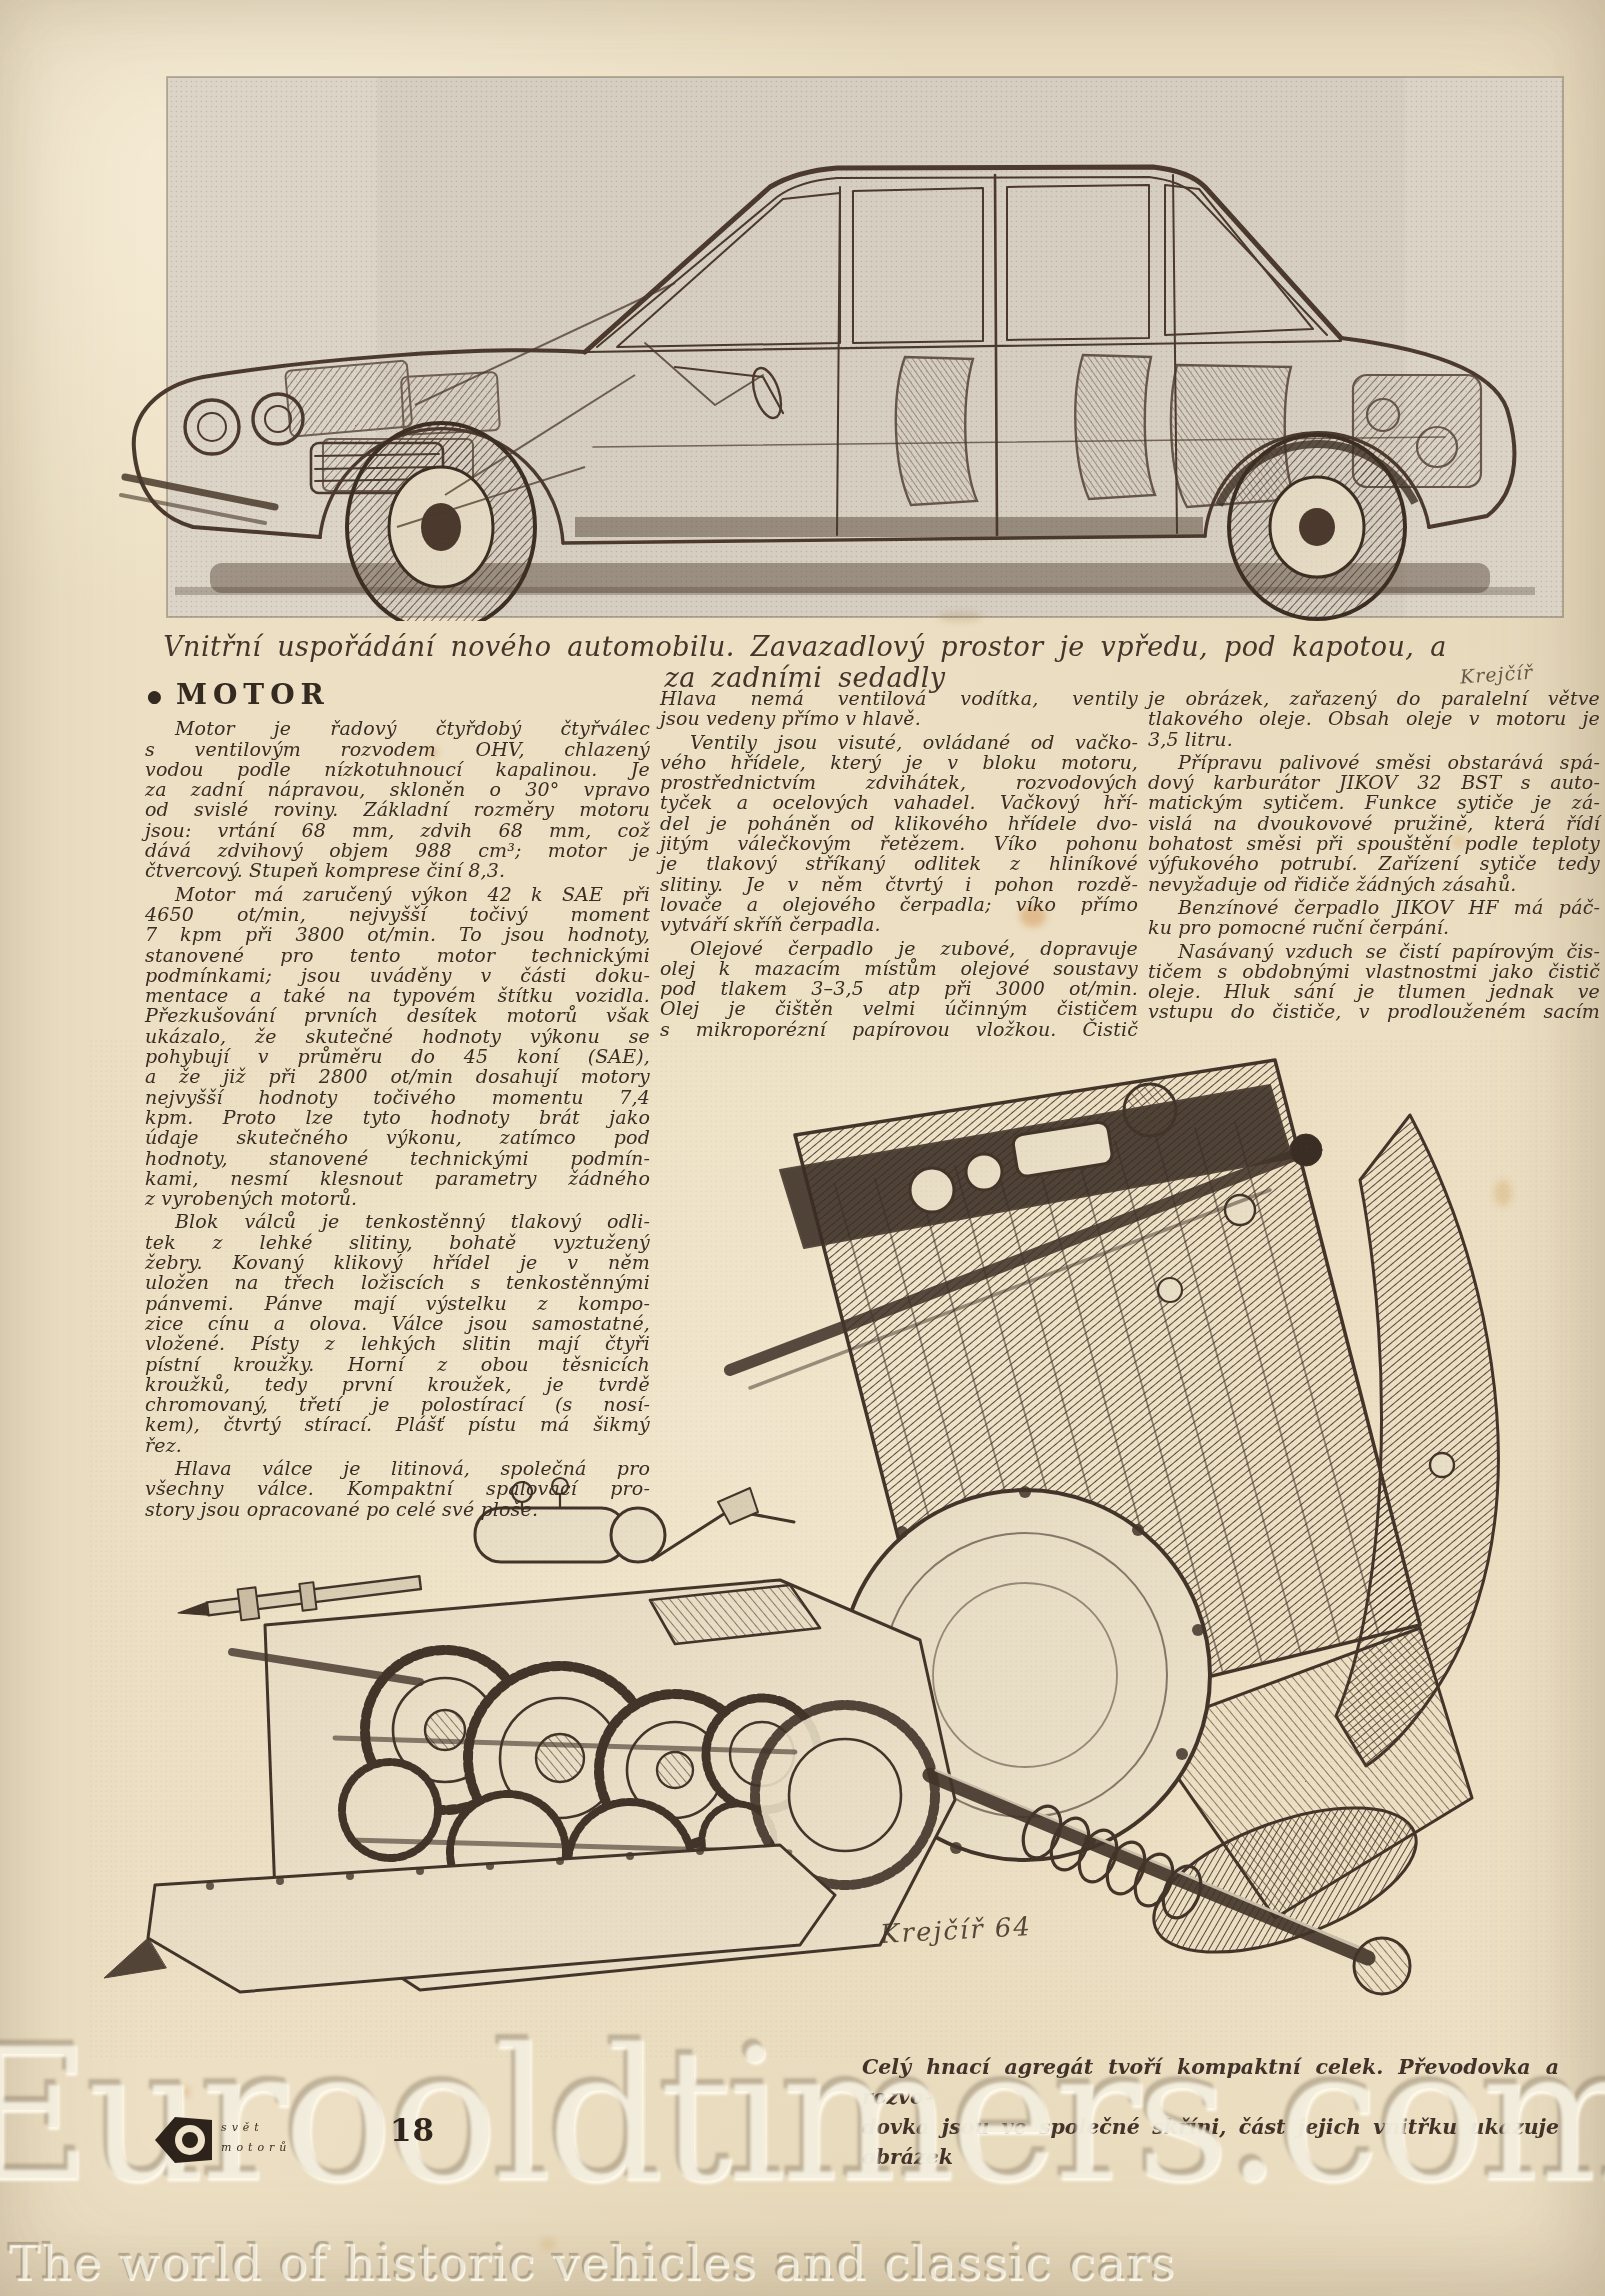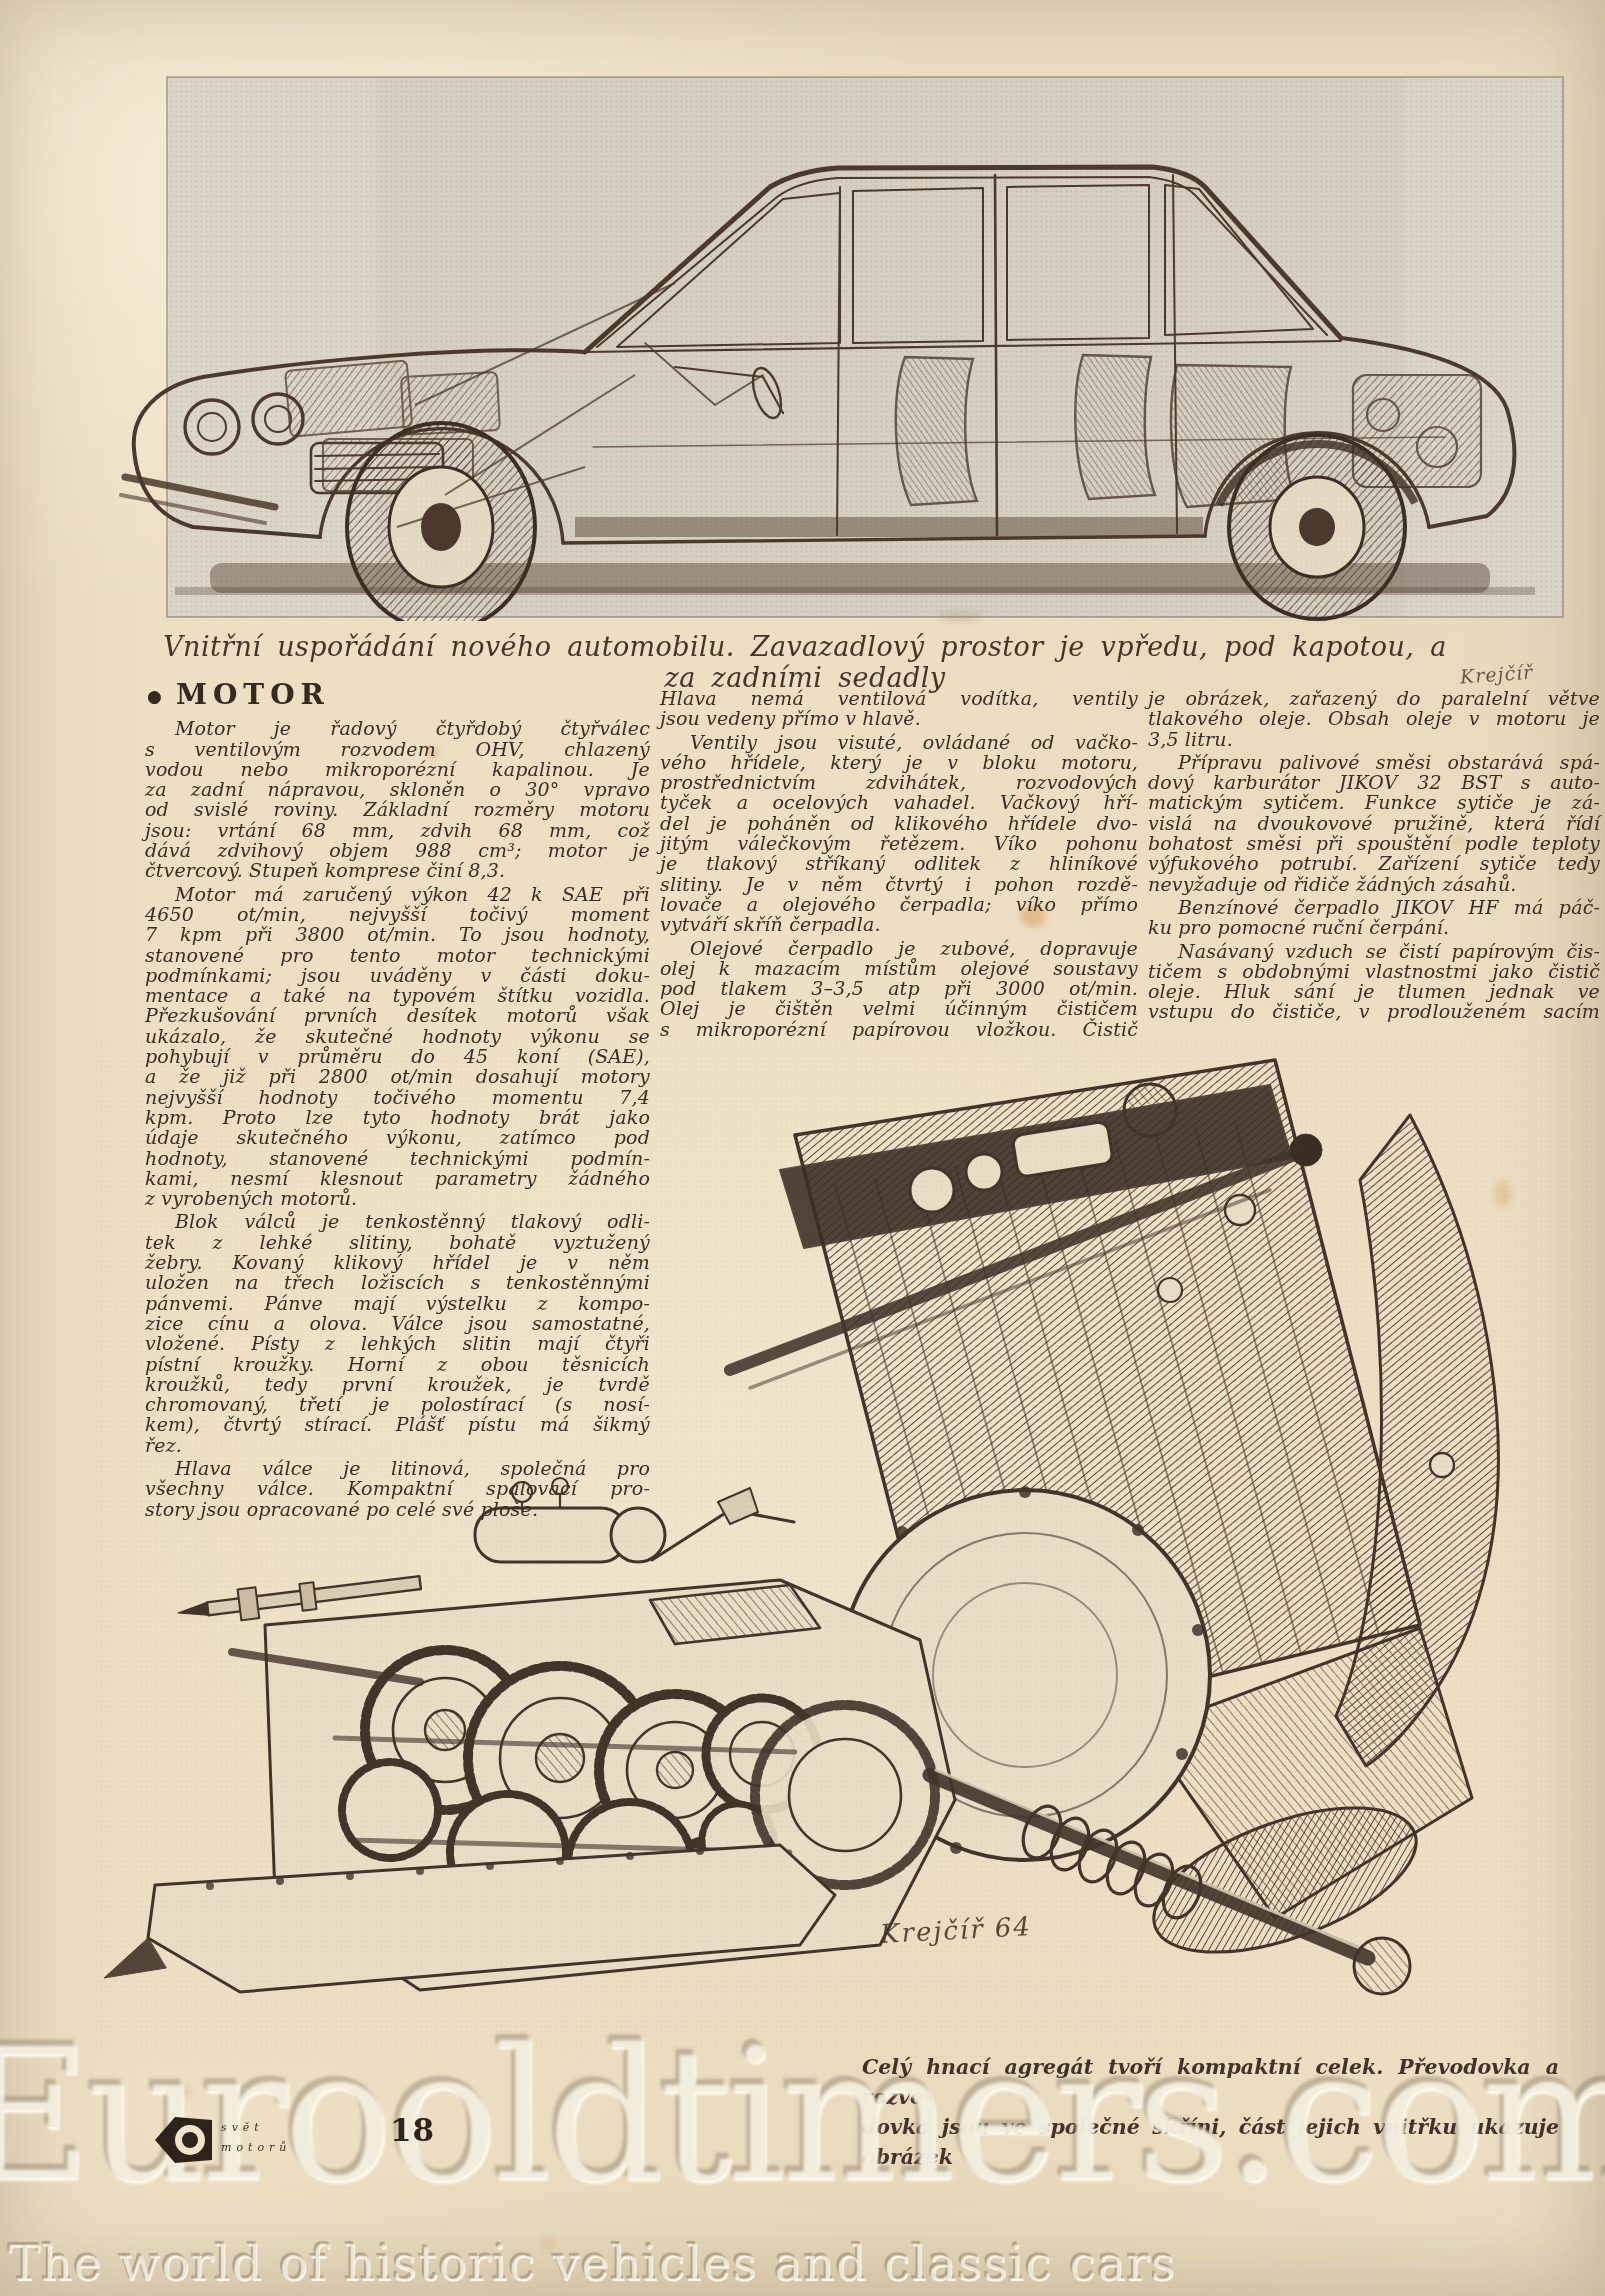--- a/index.html
+++ b/index.html
@@ -189,21 +189,21 @@
   <section>
     <div class="col" style="left:145px;top:684px;width:505px;">
       <div class="heading">
         <span class="bullet">●</span>
         <span class="htxt">MOTOR</span>
       </div>
       <div class="colbody">
           <div class="para">
             <div class="tline ind">Motor je řadový čtyřdobý čtyřválec</div>
             <div class="tline">s ventilovým rozvodem OHV, chlazený</div>
-            <div class="tline">vodou nebo mikroporézní kapalinou. Je</div>
+            <div class="tline">vodou podle nízkotuhnoucí kapalinou. Je</div>
             <div class="tline">za zadní nápravou, skloněn o 30° vpravo</div>
             <div class="tline">od svislé roviny. Základní rozměry motoru</div>
             <div class="tline">jsou: vrtání 68 mm, zdvih 68 mm, což</div>
             <div class="tline">dává zdvihový objem 988 cm³; motor je</div>
             <div class="tline lastln">čtvercový. Stupeň komprese činí 8,3.</div>
           </div>
           <div class="para">
             <div class="tline ind">Motor má zaručený výkon 42 k SAE při</div>
             <div class="tline">4650 ot/min, nejvyšší točivý moment</div>
             <div class="tline">7 kpm při 3800 ot/min. To jsou hodnoty,</div>

